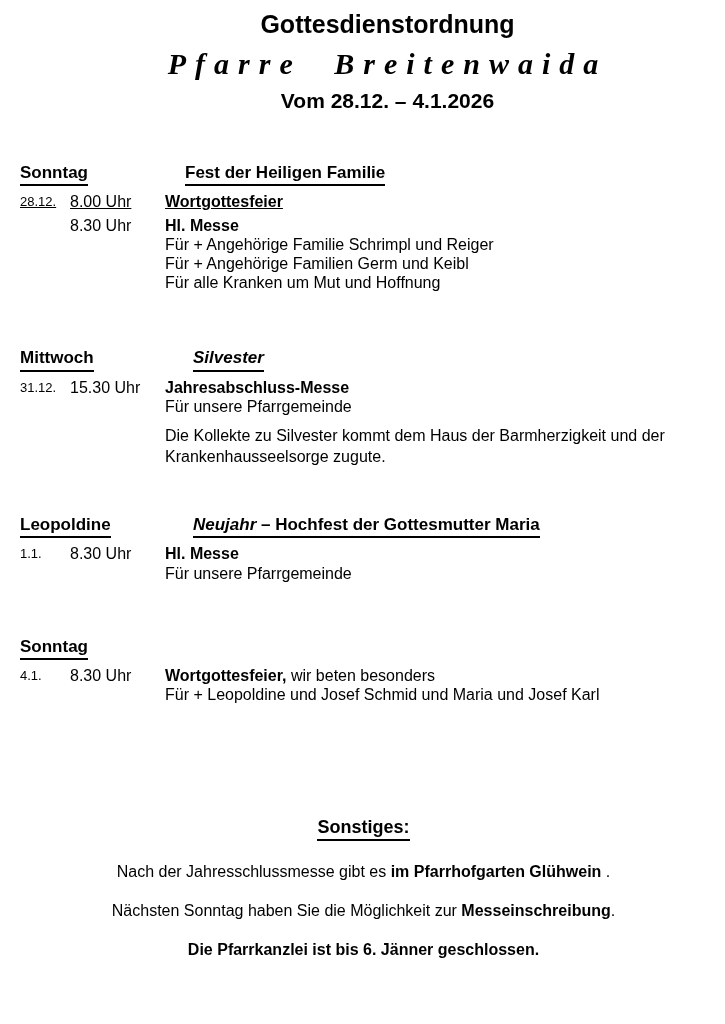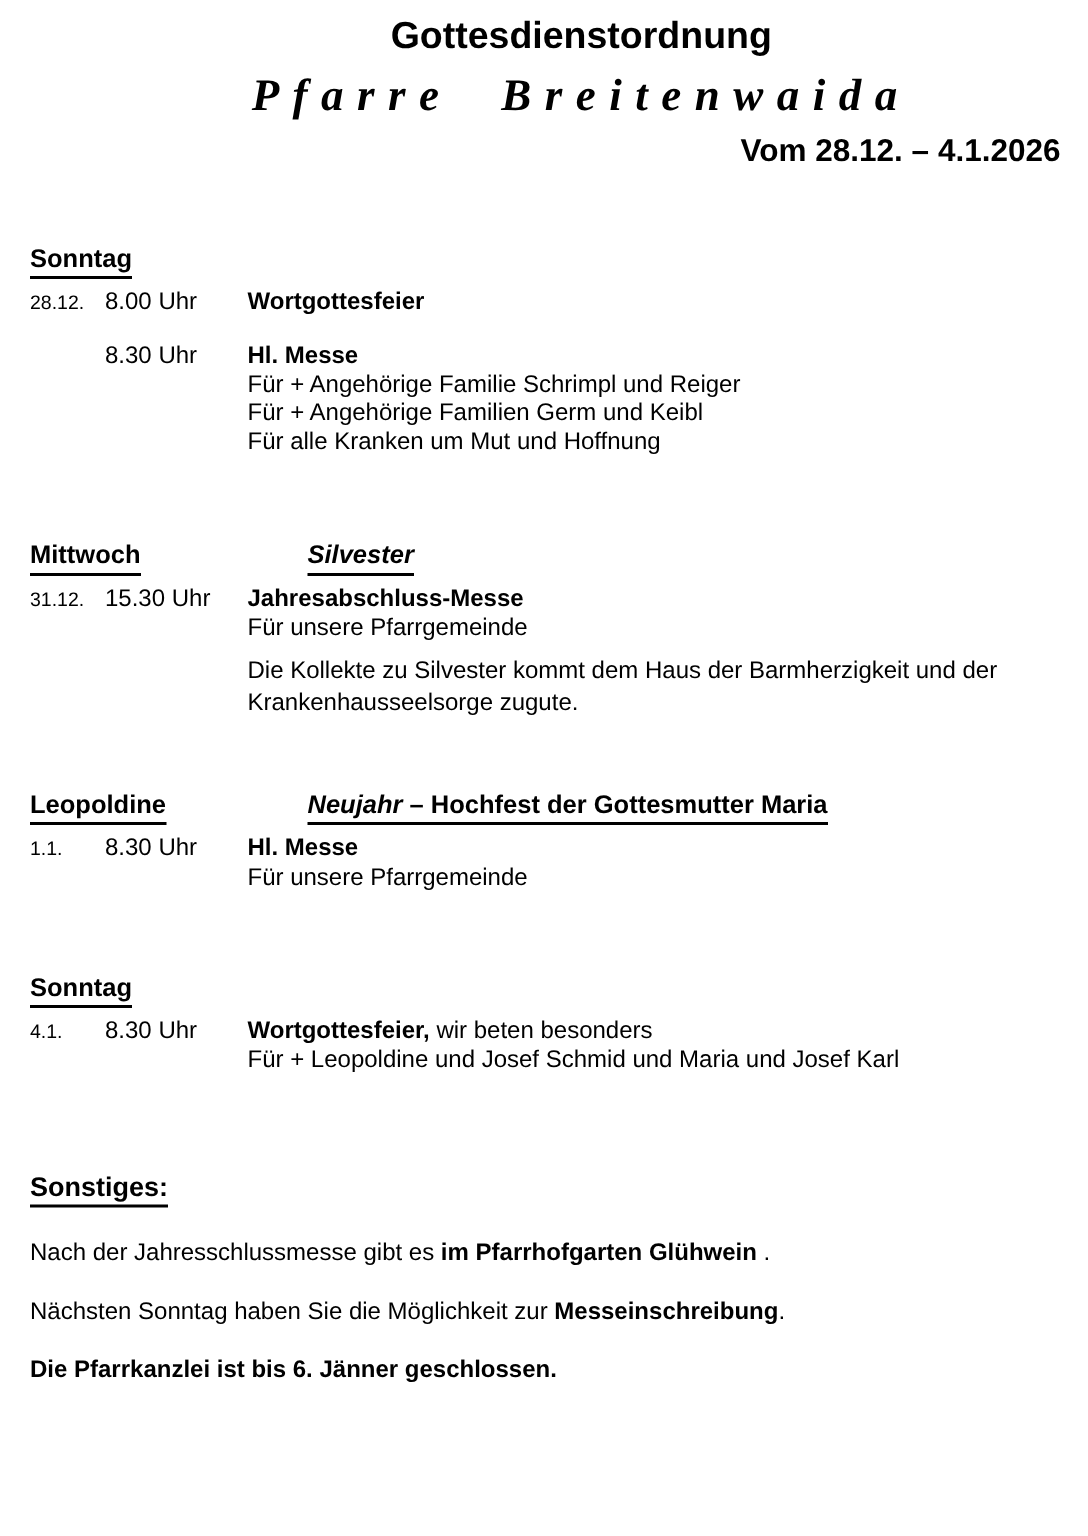--- a/index.html
+++ b/index.html
@@ -17,56 +17,56 @@
   }
   
   .doc-header { text-align:center; margin-left:48px; }
   .t1 { font-size:25px; font-weight:700; line-height:33px; }
   .t2 {
     font-family:"Liberation Serif", serif;
     font-size:30px; font-weight:700; font-style:italic;
     letter-spacing:9px; word-spacing:16px;
     line-height:46px; white-space:nowrap;
   }
-  .t3 { font-size:21px; font-weight:700; line-height:28px;text-align:right; }
+  .t3 { font-size:21px; font-weight:700; line-height:28px; }
 
   
   .section { margin:0; }
   .sec-head { display:flex; align-items:flex-end; }
   .day-cell { width:155px; flex:0 0 155px; }
   .day {
     font-weight:700; font-size:17px;
     border-bottom:2px solid #000; padding-bottom:1px;
     display:inline-block;
   }
   .event-head {
     font-weight:700; font-size:17px;
     border-bottom:2px solid #000; padding-bottom:1px;
     display:inline-block;
   }
   .event-head .it { font-style:italic; }
   .ind10 { margin-left:10px; }
-  .ind30 { margin-left:30px; }
+  .ind30 { margin-left:18px; }
 
   .row { display:flex; align-items:flex-start; }
   .c-date { width:50px; flex:0 0 50px; font-size:13px; padding-top:2px; }
   .c-time { width:95px; flex:0 0 95px; }
   .c-content { flex:1 1 auto; max-width:527px; }
   .bold { font-weight:700; }
   .note { margin-top:9px; line-height:21px; }
 
   .mt-head { margin-bottom:6px; }
   .s1 { margin-top:48px; }
-  .s1 .row1 { margin-bottom:16px; }
+  .s1 .row1 { margin-bottom:4px;text-decoration:underline; }
   .s2 { margin-top:56px; }
   .s3 { margin-top:48px; }
   .s4 { margin-top:54px; }
 
   
-  .sonstiges { margin-top:64px; }
+  .sonstiges { margin-top:112px;text-align:center; }
   .son-head {
     font-weight:700; font-size:18px;
     border-bottom:2px solid #000; padding-bottom:1px;
     display:inline-block;
   }
   .son-p { margin-top:20px; line-height:19px; }
   .son-p.first { margin-top:21px; }
 </style>
 </head>
 <body>
@@ -75,20 +75,21 @@
 
   <div class="doc-header">
     <div class="t1">Gottesdienstordnung</div>
     <div class="t2">Pfarre Breitenwaida</div>
     <div class="t3">Vom 28.12. – 4.1.2026</div>
   </div>
 
   <div class="section s1">
     <div class="sec-head mt-head">
       <div class="day-cell"><span class="day">Sonntag</span></div>
+      <span class="event-head ind10"><span>Fest der Heiligen Familie</span></span>
     </div>
     <div class="row row1">
       <div class="c-date">28.12.</div>
       <div class="c-time">8.00 Uhr</div>
       <div class="c-content"><span class="bold">Wortgottesfeier</span></div>
     </div>
     <div class="row">
       <div class="c-date"></div>
       <div class="c-time">8.30 Uhr</div>
       <div class="c-content">

